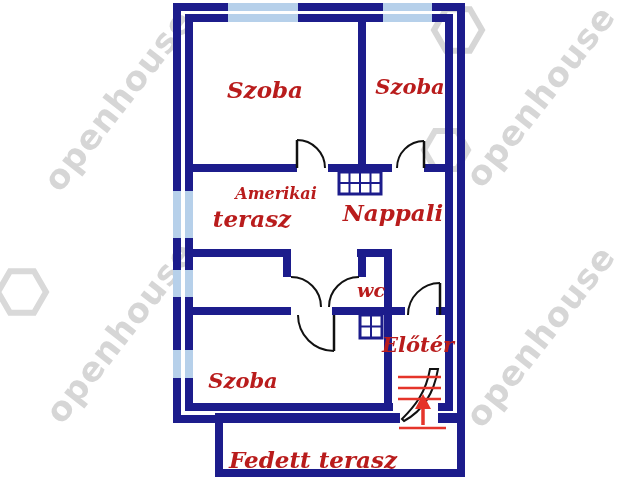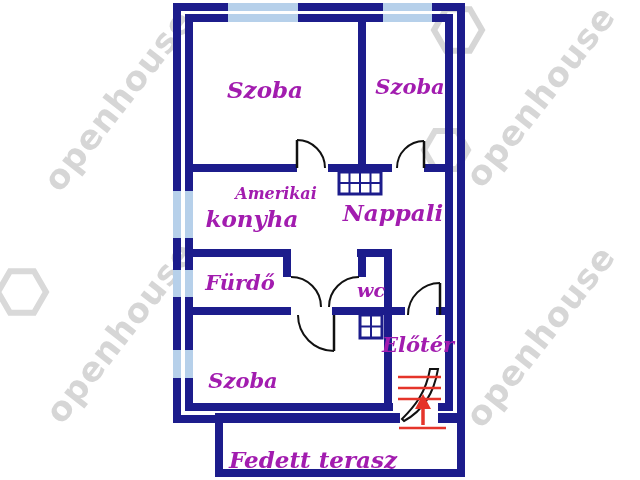--- a/index.html
+++ b/index.html
@@ -4,21 +4,21 @@
 <style>
   html,body{margin:0;padding:0;background:#ffffff;}
   #stage{
     position:relative;width:640px;height:480px;background:#ffffff;
     overflow:hidden;font-family:"DejaVu Serif", serif;
   }
   
   .room-label{
     position:absolute;transform:translate(-50%,-50%);
     font-family:"DejaVu Serif", serif;font-style:italic;font-weight:bold;
-    color:#a21caf;white-space:nowrap;z-index:3;
+    color:#b91c1c;white-space:nowrap;z-index:3;
   }
   
   .wm{
     position:absolute;transform:translate(-50%,-50%) rotate(-52deg);
     font-family:"DejaVu Sans", sans-serif;font-weight:bold;
     font-size:34px;color:#cfcfcf;opacity:.85;white-space:nowrap;z-index:0;
     letter-spacing:1px;
   }
   svg{display:block;}
   #plan-svg{position:absolute;left:0;top:0;z-index:1;}
@@ -121,21 +121,20 @@
       <path d="M398,399 H441" stroke-width="2.5"></path>
       <path d="M399,428 H446" stroke-width="2.5"></path>
       <path d="M423,425 V408" stroke-width="3.5"></path>
       <polygon points="415,409 431,409 423,394" fill="#e5342a" stroke="none"></polygon>
     </g>
   </svg>
 
   <div class="room-label" style="left:265px;top:89px;font-size:23px;">Szoba</div>
   <div class="room-label" style="left:410px;top:86px;font-size:21px;">Szoba</div>
   <div class="room-label" style="left:276px;top:193px;font-size:16px;">Amerikai</div>
-  <div class="room-label" style="left:252px;top:218px;font-size:23px;">konyha</div>
+  <div class="room-label" style="left:252px;top:218px;font-size:23px;">terasz</div>
   <div class="room-label" style="left:377px;top:212px;font-size:23px;margin-left:16px;">Nappali</div>
-  <div class="room-label" style="left:240px;top:282px;font-size:21px;">Fürdő</div>
   <div class="room-label" style="left:371px;top:290px;font-size:19px;text-align:right;">wc</div>
   <div class="room-label" style="left:418px;top:344px;font-size:21px;">Előtér</div>
   <div class="room-label" style="left:243px;top:380px;font-size:21px;">Szoba</div>
   <div class="room-label" style="left:313px;top:447px;font-size:23px;margin-top:12px;">Fedett terasz</div>
 
 </div>
 
 </body></html>

